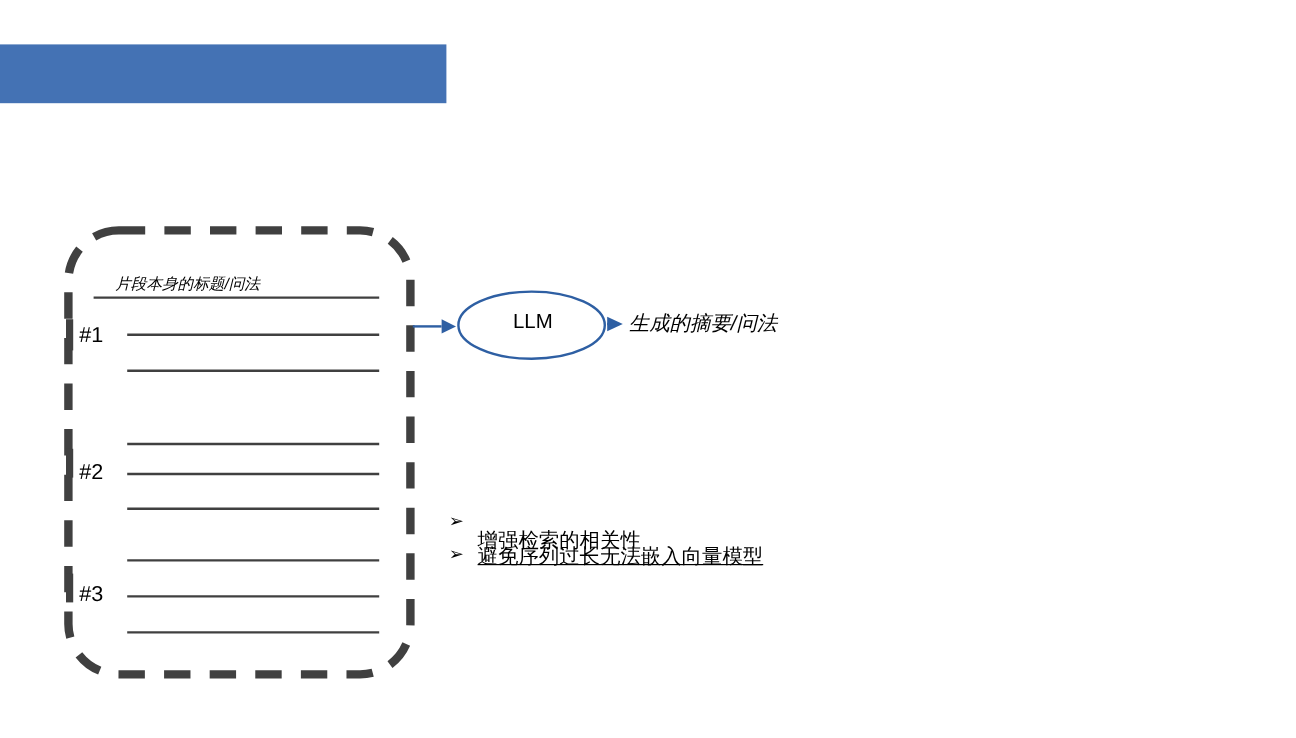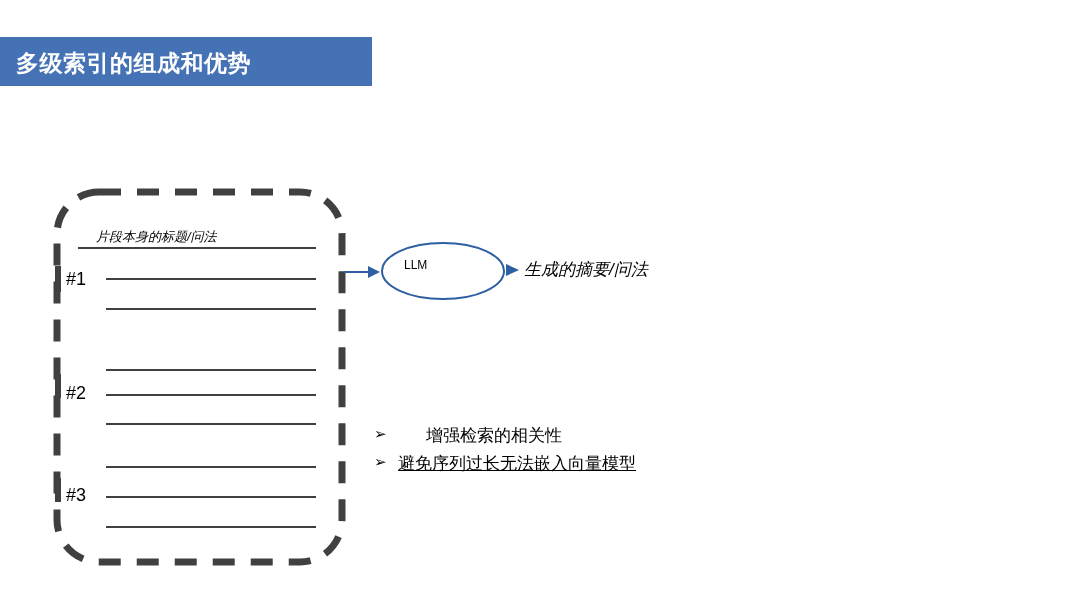--- a/index.html
+++ b/index.html
@@ -62,54 +62,53 @@
     top: 228px;
     font-size: 13px;
     font-style: italic;
   }
   #idx1-label { left: 66px; top: 269px; font-size: 18px; }
   #idx2-label { left: 66px; top: 383px; font-size: 18px; }
   #idx3-label { left: 66px; top: 485px; font-size: 18px; }
   #llm-label {
     left: 404px;
     top: 258px;
-    font-size: 12px;
+    font-size: 17px;
     width: 80px;
-    text-align: left;
+    text-align: center;
   }
   #output-label {
     left: 524px;
     top: 258px;
     font-size: 17px;
     font-style: italic;
   }
   .bullet-text {
     position: absolute;
     font-size: 17px;
     color: #000000;
     white-space: nowrap;
   }
-  #bullet-1-text { left: 398px; top: 424px; margin-left: 28px; }
+  #bullet-1-text { left: 398px; top: 439px; }
   #bullet-2-text { left: 398px; top: 452px; text-decoration: underline; }
   .bullet-marker {
     position: absolute;
     font-size: 15px;
     color: #000000;
     left: 374px;
   }
   #bullet-1-marker { top: 425px; }
   #bullet-2-marker { top: 453px; }
 </style>
 </head>
 <body>
 
 <div id="slide">
 
   <div id="title-bar"></div>
-  <div id="title-text">多级索引的组成和优势</div>
 
   <svg id="diagram" viewBox="0 0 1080 615" xmlns="http://www.w3.org/2000/svg">
 
     <rect x="57" y="192" width="285" height="370" rx="42" ry="42" fill="none" stroke="#404040" stroke-width="7" stroke-dasharray="22,16" stroke-linecap="butt"></rect>
 
     <line x1="78" y1="248" x2="316" y2="248" stroke="#404040" stroke-width="2"></line>
     <line x1="106" y1="279" x2="316" y2="279" stroke="#404040" stroke-width="2"></line>
     <line x1="106" y1="309" x2="316" y2="309" stroke="#404040" stroke-width="2"></line>
 
     <line x1="58" y1="266" x2="58" y2="292" stroke="#404040" stroke-width="6"></line>

